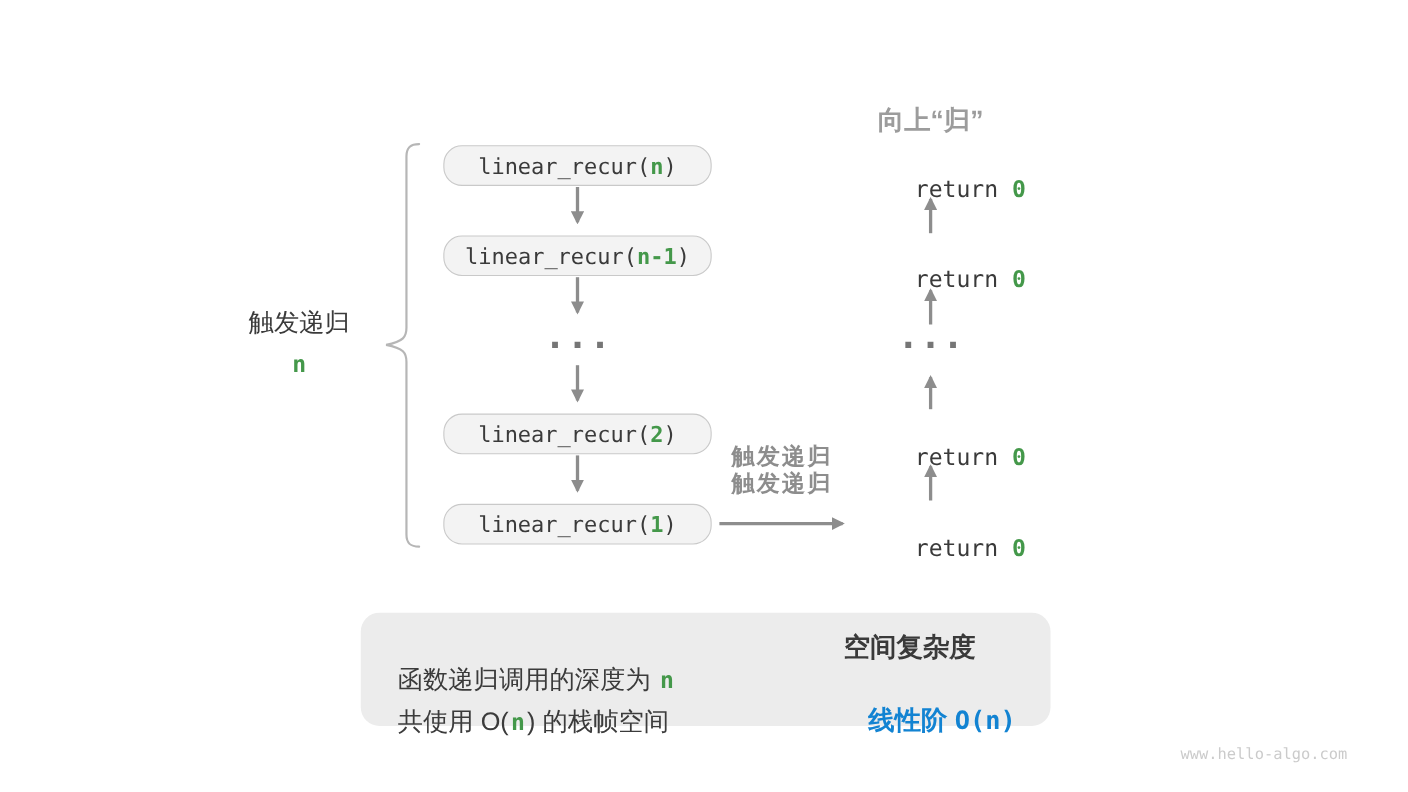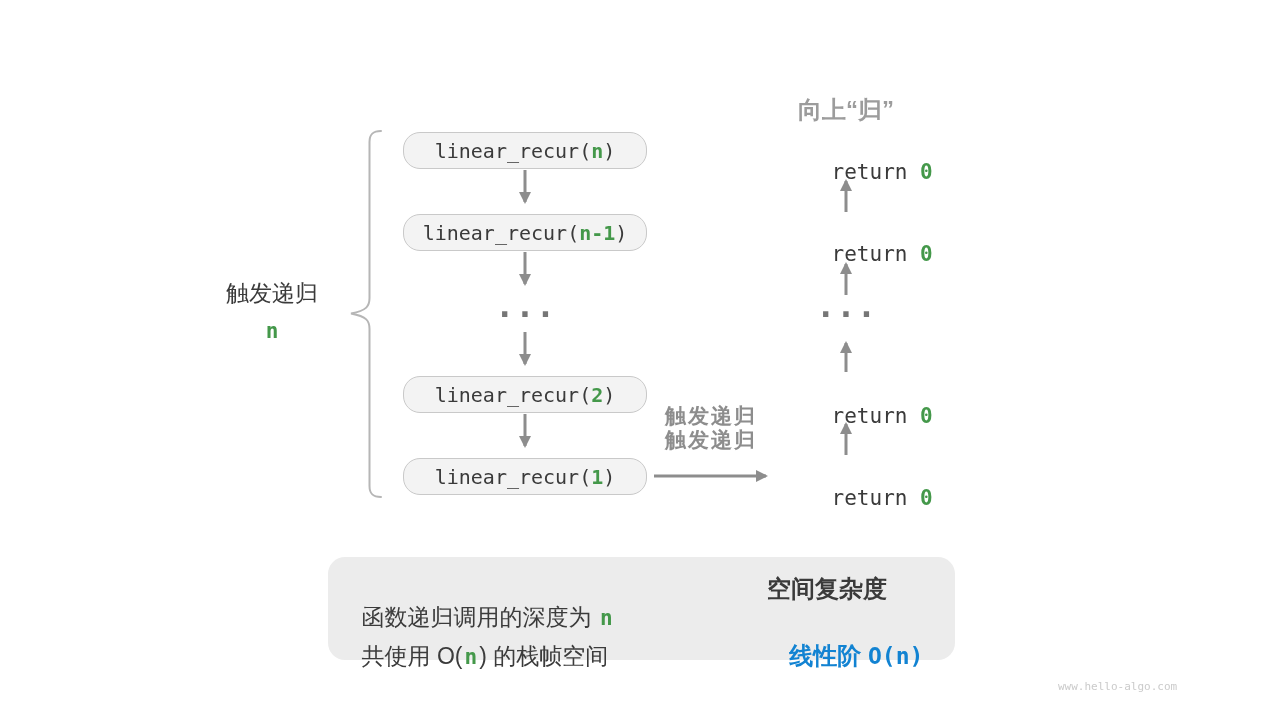--- a/index.html
+++ b/index.html
@@ -45,23 +45,23 @@
   }
   .sum-line{
     left:336px;width:322px;text-align:left;font-size:23px;color:#3b3b3b;
     line-height:26px;white-space:pre;
   }
   .sum-hl{color:#44984a;font-weight:700;font-family:"DejaVu Sans Mono","Liberation Mono",monospace;font-size:21px;padding:0 2px;}
   .result-title{left:747px;width:160px;text-align:center;font-weight:700;font-size:24px;color:#3a3a3a;line-height:26px;}
   .result-line{left:753px;width:180px;text-align:center;font-weight:700;font-size:24px;color:#1283d2;line-height:28px;white-space:pre;}
   .result-code{font-family:"DejaVu Sans Mono","Liberation Mono",monospace;font-size:23px;font-weight:700;margin-top:40px;}
   .watermark{
-    left:1058px;top:678px;width:182px;text-align:left;
+    left:1058px;top:678px;width:182px;text-align:center;
     font-family:"DejaVu Sans Mono","Liberation Mono",monospace;
-    font-size:11px;color:#cbcbcb;line-height:17px;
+    font-size:14px;color:#cbcbcb;line-height:17px;
   }
 </style>
 </head>
 <body>
 
 <div class="canvas">
 
   <svg class="decor" width="1280" height="720" viewBox="0 0 1280 720">
     <defs>
       <marker id="ah" viewBox="0 0 12 12" markerWidth="12" markerHeight="12" refX="10" refY="6" orient="auto" markerUnits="userSpaceOnUse">

